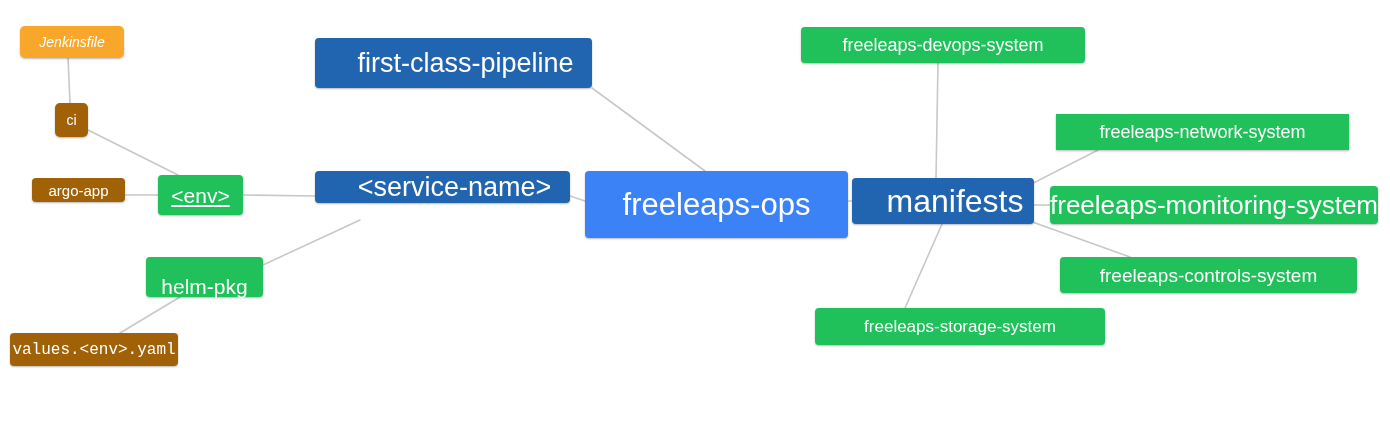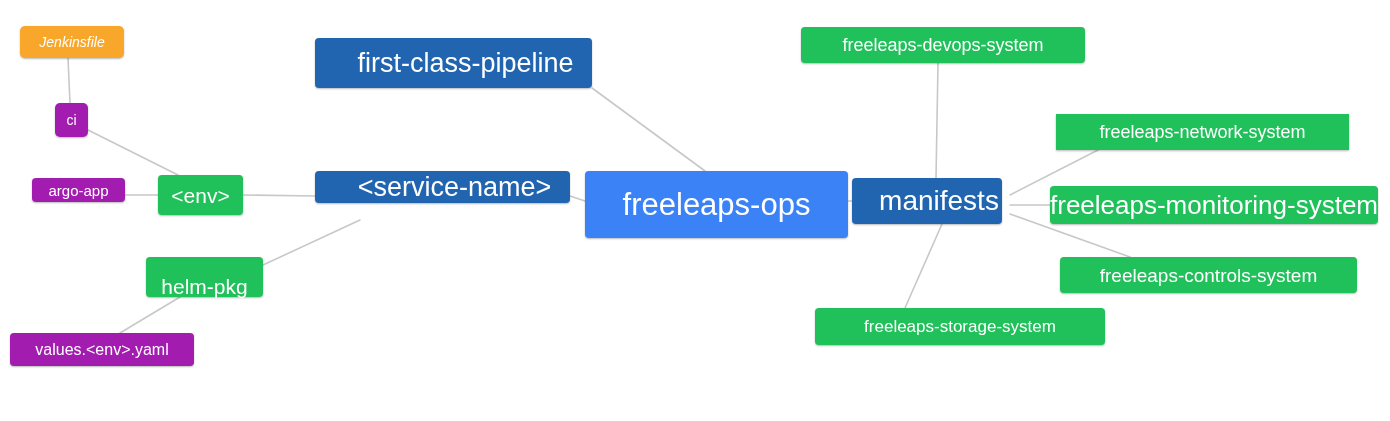--- a/index.html
+++ b/index.html
@@ -41,21 +41,21 @@
     text-rendering: optimizeLegibility;
   }
   .node-label {
     display: block;
     white-space: nowrap;
   }
   
   .role-root   { background: #3b82f6; }
   .role-blue   { background: #2165b0; padding-left: 24px; }
   .role-green  { background: #20c05a; }
-  .role-red    { background: #a21caf; }
+  .role-red    { background: #a16207; }
   .role-orange { background: #f9a72b; }
 </style>
 </head>
 <body>
 
 <div id="mindmap">
   <svg id="edge-layer" viewBox="0 0 1390 421" width="1390" height="421" xmlns="http://www.w3.org/2000/svg">
       <line x1="68" y1="58" x2="70" y2="103" stroke="#c8c8c8" stroke-width="1.6" stroke-linecap="round"></line>
       <line x1="88" y1="130" x2="178" y2="175" stroke="#c8c8c8" stroke-width="1.6" stroke-linecap="round"></line>
       <line x1="125" y1="195" x2="158" y2="195" stroke="#c8c8c8" stroke-width="1.6" stroke-linecap="round"></line>
@@ -74,39 +74,39 @@
   <div id="node-layer">
       <div class="node role-orange" style="left: 20px; top: 26px; width: 104px; height: 32px; font-size: 14px; border-radius: 5px; font-style: italic;">
         <span class="node-label">Jenkinsfile</span>
       </div>
       <div class="node role-red" style="left: 55px; top: 103px; width: 33px; height: 34px; font-size: 14px; border-radius: 5px;">
         <span class="node-label">ci</span>
       </div>
       <div class="node role-red" style="left: 32px; top: 178px; width: 93px; height: 24px; font-size: 15px; border-radius: 4px;">
         <span class="node-label">argo-app</span>
       </div>
-      <div class="node role-green" style="left: 158px; top: 175px; width: 85px; height: 40px; font-size: 21px; border-radius: 4px;">
+      <div class="node role-green" style="left: 158px; top: 175px; width: 85px; height: 40px; font-size: 21px; border-radius: 4px; text-decoration: underline;">
         <span class="node-label">&lt;env&gt;</span>
       </div>
       <div class="node role-blue" style="left: 315px; top: 171px; width: 255px; height: 32px; font-size: 27px; border-radius: 4px;">
         <span class="node-label">&lt;service-name&gt;</span>
       </div>
       <div class="node role-blue" style="left: 315px; top: 38px; width: 277px; height: 50px; font-size: 27px; border-radius: 4px;">
         <span class="node-label">first-class-pipeline</span>
       </div>
       <div class="node role-root" style="left: 585px; top: 171px; width: 263px; height: 67px; font-size: 31px; border-radius: 4px;">
         <span class="node-label">freeleaps-ops</span>
       </div>
-      <div class="node role-blue" style="left: 852px; top: 178px; width: 150px; height: 46px; font-size: 28px; border-radius: 4px;">
+      <div class="node role-blue" style="left: 852px; top: 178px; width: 182px; height: 46px; font-size: 32px; border-radius: 4px;">
         <span class="node-label">manifests</span>
       </div>
       <div class="node role-green" style="left: 146px; top: 257px; width: 117px; height: 40px; font-size: 21px; border-radius: 4px; align-items: flex-end;">
         <span class="node-label">helm-pkg</span>
       </div>
-      <div class="node role-red" style="left: 10px; top: 333px; width: 184px; height: 33px; font-size: 16px; border-radius: 4px;">
+      <div class="node role-red" style="left: 10px; top: 333px; width: 168px; height: 33px; font-size: 16px; border-radius: 4px; font-family: Liberation Mono, monospace;">
         <span class="node-label">values.&lt;env&gt;.yaml</span>
       </div>
       <div class="node role-green" style="left: 801px; top: 27px; width: 284px; height: 36px; font-size: 18px; border-radius: 4px;">
         <span class="node-label">freeleaps-devops-system</span>
       </div>
       <div class="node role-green" style="left: 1056px; top: 114px; width: 293px; height: 36px; font-size: 18px; border-radius: 0;">
         <span class="node-label">freeleaps-network-system</span>
       </div>
       <div class="node role-green" style="left: 1050px; top: 186px; width: 328px; height: 38px; font-size: 26px; border-radius: 4px;">
         <span class="node-label">freeleaps-monitoring-system</span>

